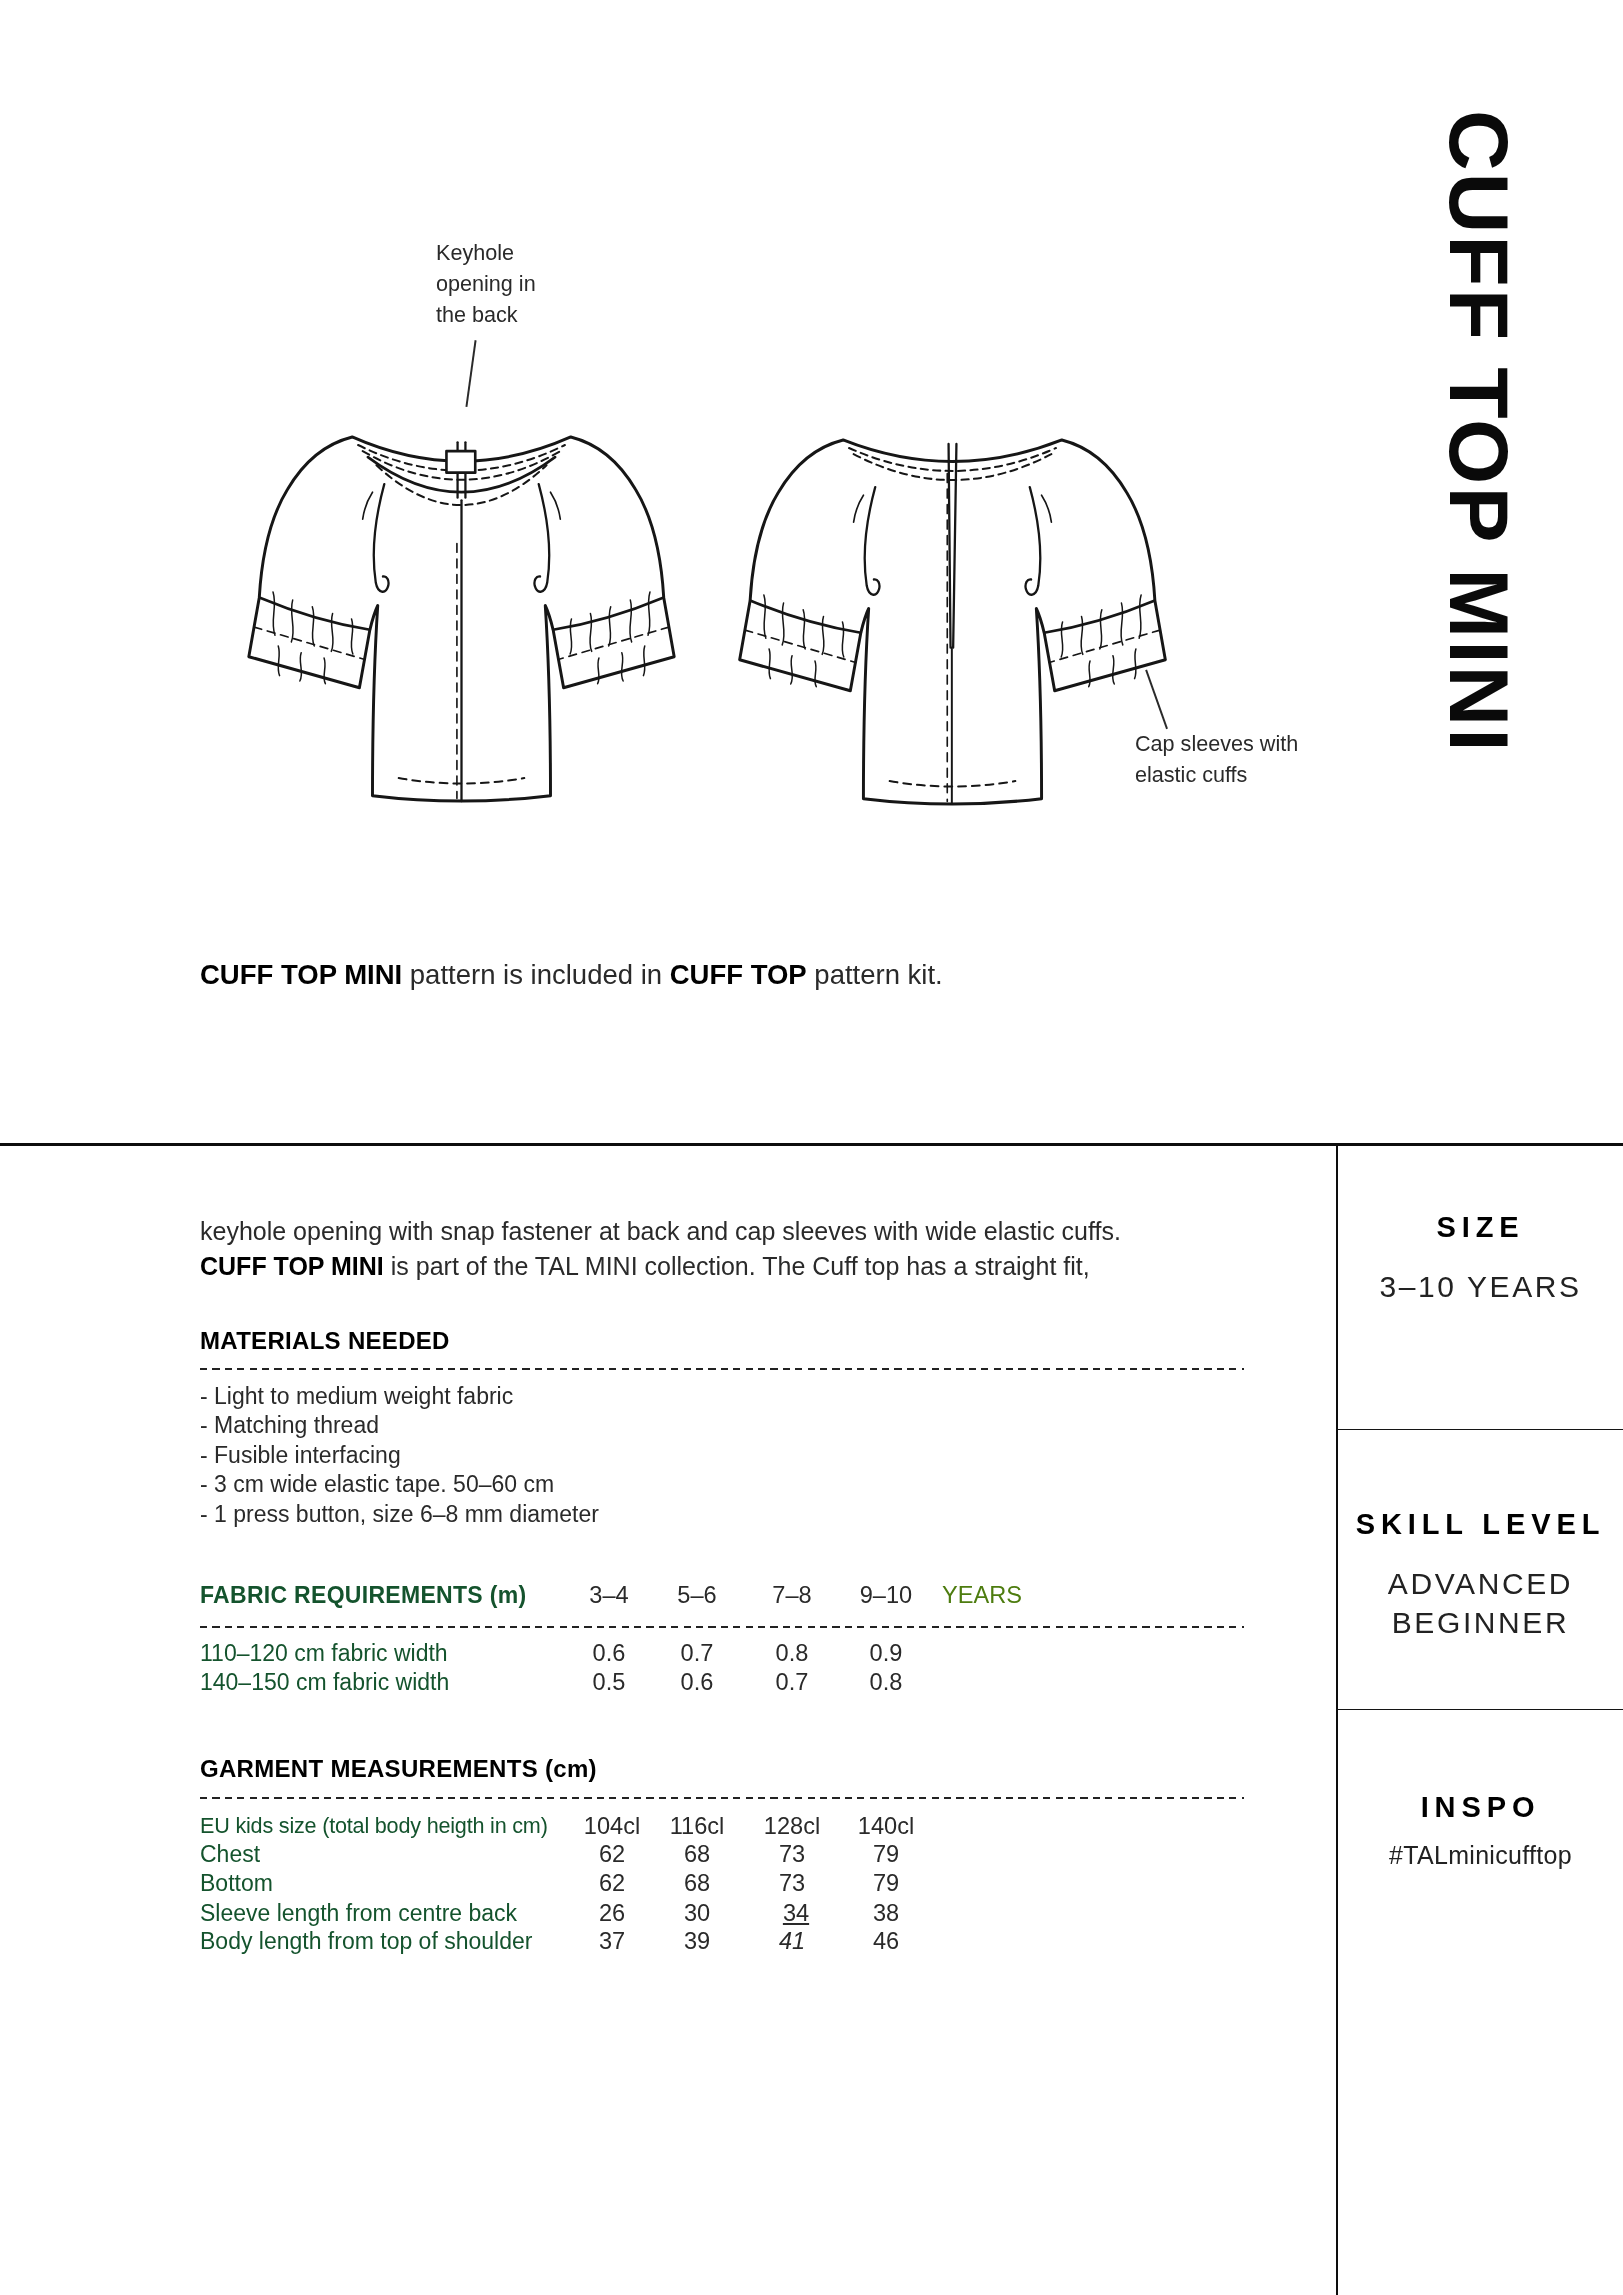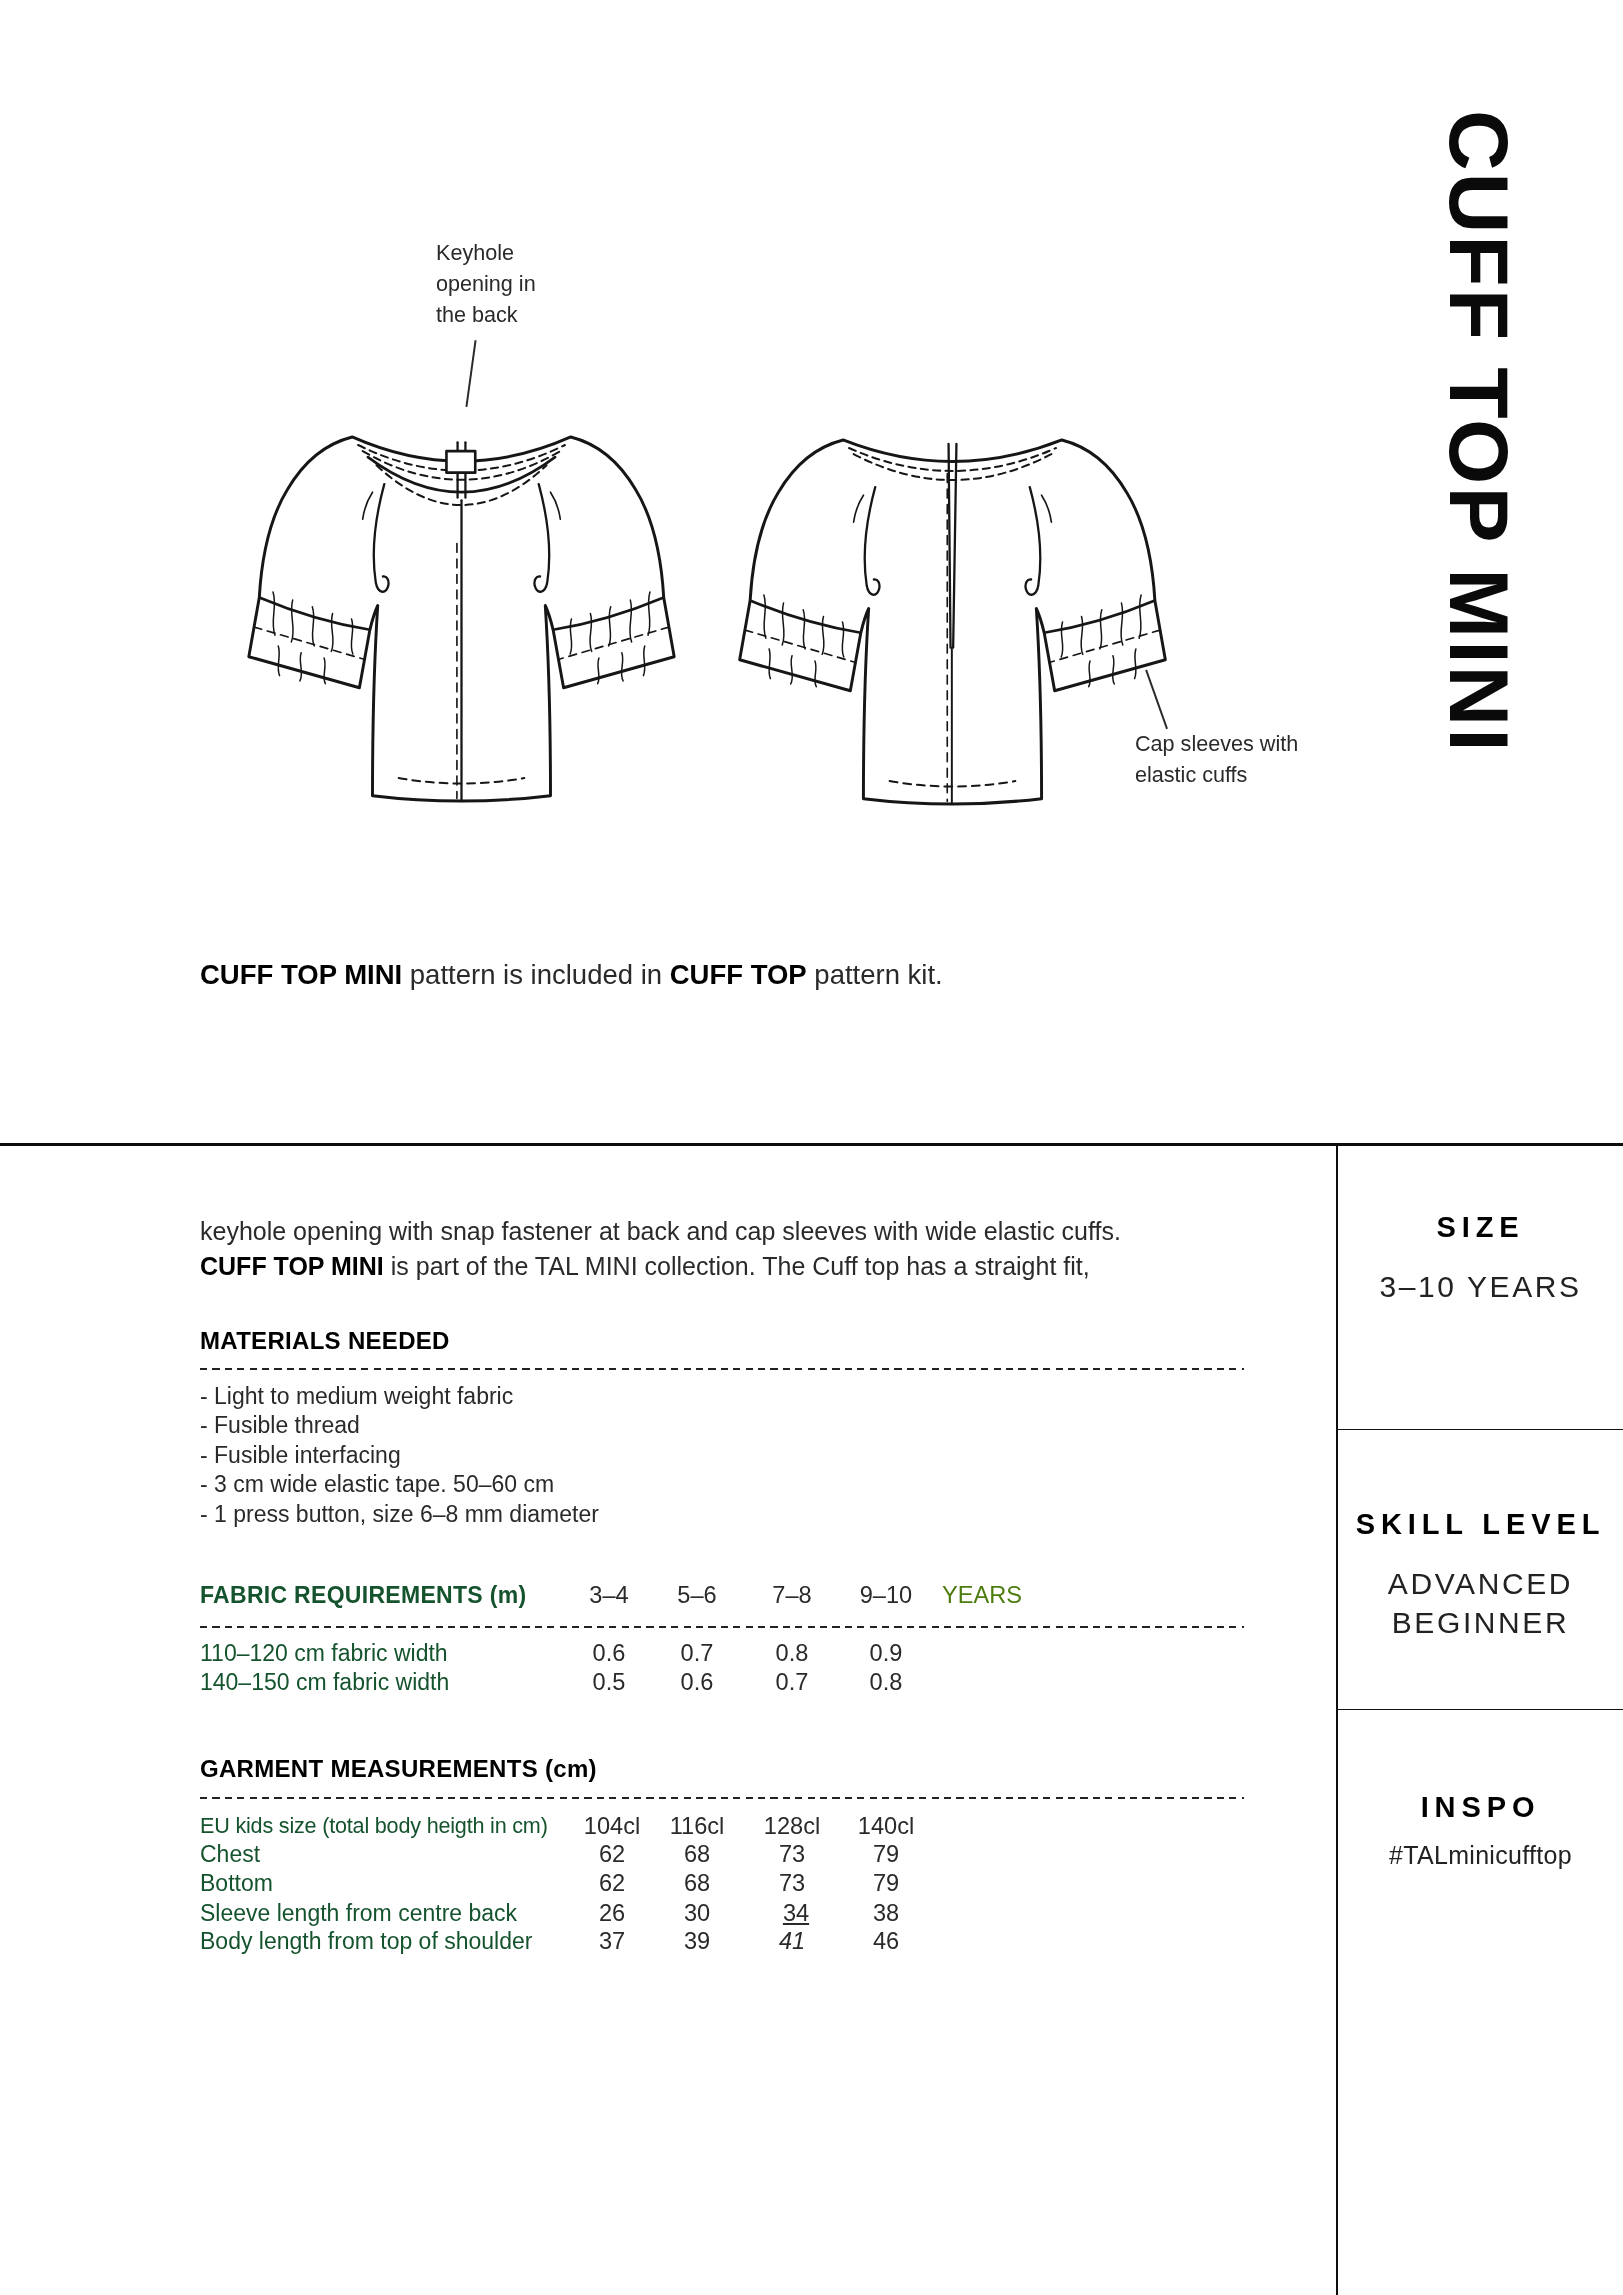--- a/index.html
+++ b/index.html
@@ -175,21 +175,21 @@
 
 <div class="abs desc">
   <div>keyhole opening with snap fastener at back and cap sleeves with wide elastic cuffs.</div>
   <div><b>CUFF TOP MINI</b><span> is part of the TAL MINI collection. The Cuff top has a straight fit,</span></div>
 </div>
 
 <div class="abs sec-head" style="left:200px;top:1327px;">MATERIALS NEEDED</div>
 <div class="abs dashrule" style="top:1368px;"></div>
 <div class="abs mat-list">
   <div>- Light to medium weight fabric</div>
-  <div>- Fusible thread</div>
+  <div>- Matching thread</div>
   <div>- Fusible interfacing</div>
   <div>- 3 cm wide elastic tape. 50–60 cm</div>
   <div>- 1 press button, size 6–8 mm diameter</div>
 </div>
 
 <div class="t-row" style="top:1582px;">
   <div class="t-label sec-head" style="top:0;">FABRIC REQUIREMENTS (m)</div>
   <div class="col-h" style="left:609px;">3–4</div>
   <div class="col-h" style="left:697px;">5–6</div>
   <div class="col-h" style="left:792px;">7–8</div>

